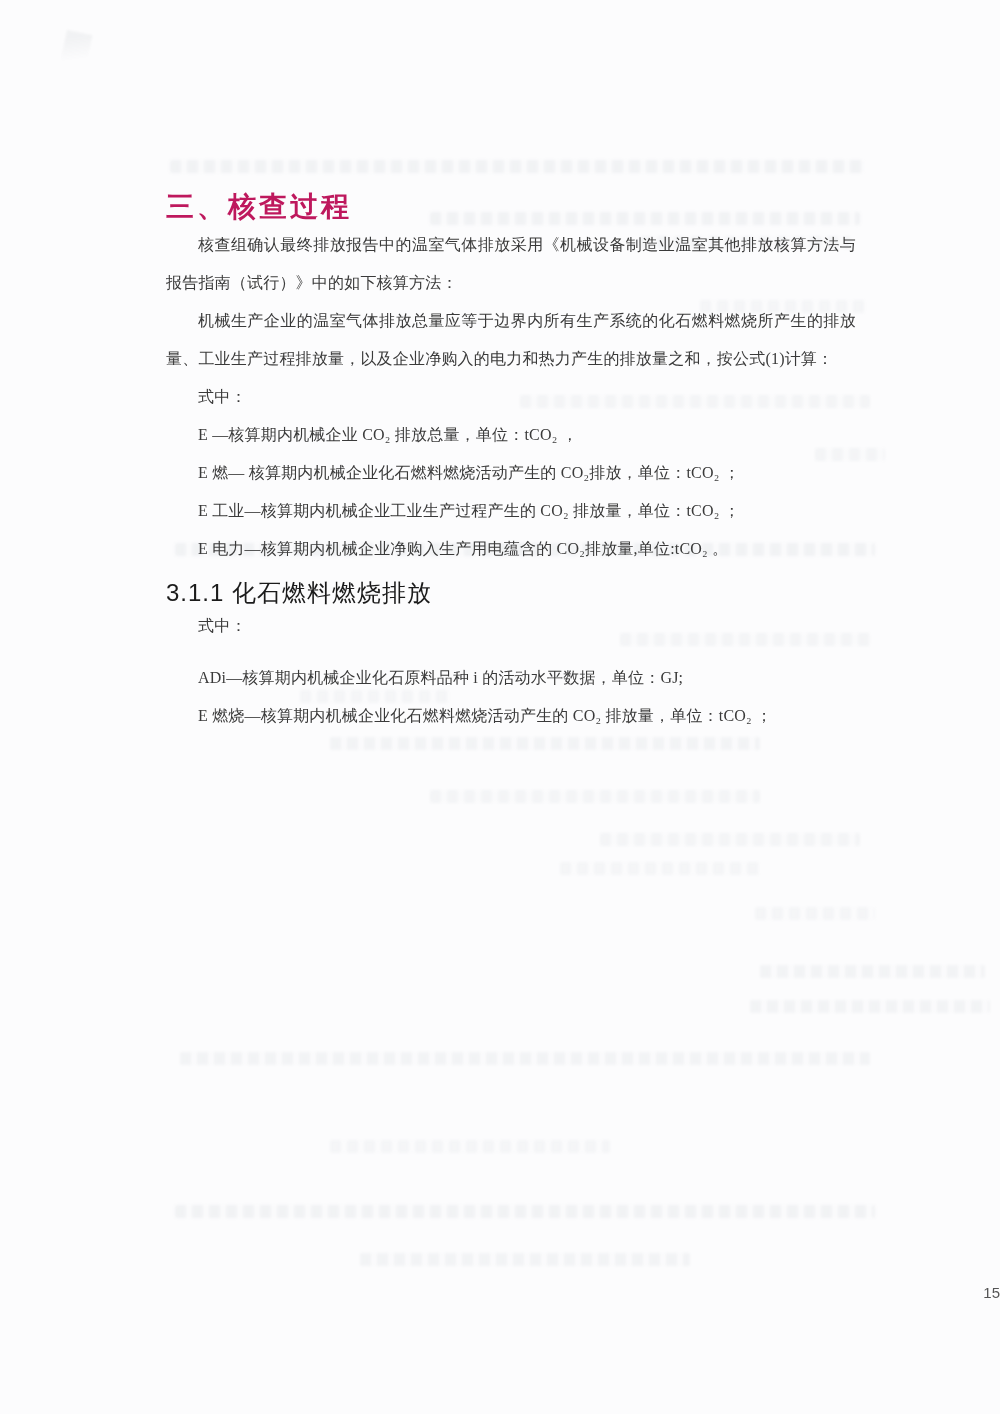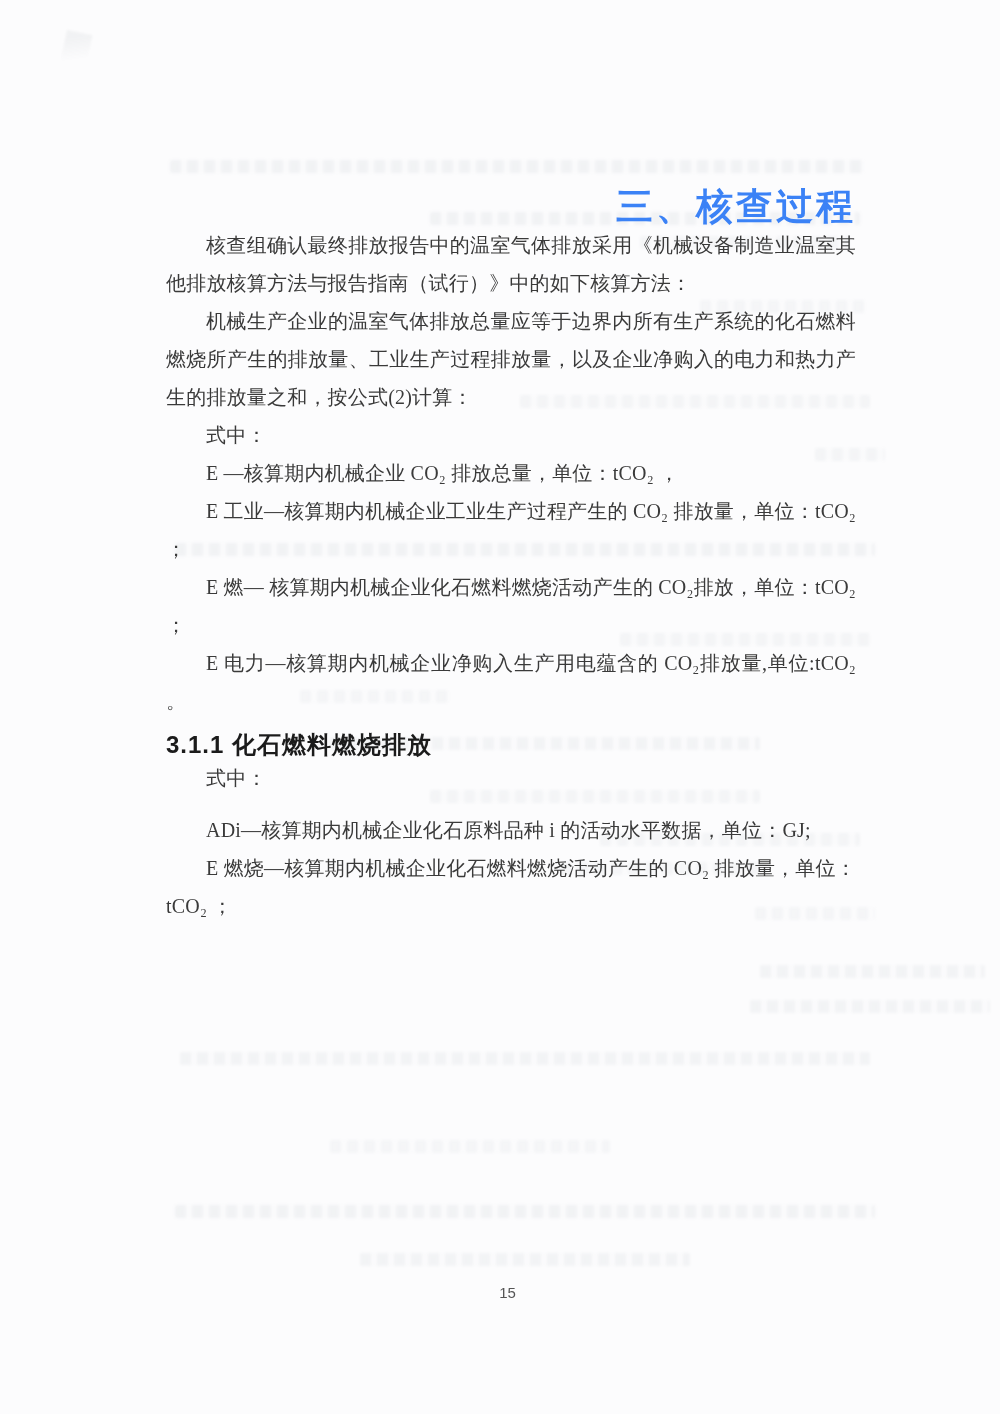--- a/index.html
+++ b/index.html
@@ -12,48 +12,48 @@
     font-family:"Liberation Serif","DejaVu Serif",serif;
     color:#3a3a3a;
   }
   .content{
     position:absolute;
     left:166px;top:0;
     width:690px;
   }
   .doc-title{
     margin:188px 0 0 0;
-    font-size:37px;
+    font-size:28px;
     line-height:38px;
     font-weight:bold;
-    color:#3b82f6;
-    text-align:right;
+    color:#be185d;
+    text-align:left;
     letter-spacing:3px;
   }
   .h-sec{
     margin:37px 0 0 0;
     font-family:"Liberation Sans","DejaVu Sans",sans-serif;
     font-size:25px;
     line-height:30px;
     font-weight:bold;
     color:#1b1b1b;
     letter-spacing:1px;
   }
   .h-sub{
     margin:11px 0 0 0;
     font-family:"Liberation Sans","DejaVu Sans",sans-serif;
     font-size:24px;
     line-height:28px;
-    font-weight:bold;
+    font-weight:normal;
     color:#1b1b1b;
     letter-spacing:1px;
   }
   p.body{
     margin:0;
-    font-size:20px;
+    font-size:16px;
     line-height:38px;
     text-indent:2em;
     text-align:justify;
     letter-spacing:0.2px;
   }
   .mt-para1{margin-top:42px;}
   .mt-para{margin-top:14px;}
   .mt-where{margin-top:9px;}
   .mt-def{margin-top:12px;}
   .mt-h3para{margin-top:19px;}
@@ -65,21 +65,21 @@
     padding-left:120px;
     letter-spacing:0.5px;
   }
   .formula .fno{
     position:absolute;
     left:468px;top:0;
   }
   .footer-num{
     position:absolute;
     left:15px;right:0;top:1284px;
-    text-align:center;
+    text-align:right;
     font-family:"Liberation Sans","DejaVu Sans",sans-serif;
     font-size:15px;
     color:#555;
   }
   
   .ghost{
     position:absolute;
     height:13px;
     opacity:.5;
     filter:blur(1.6px);
@@ -127,28 +127,28 @@
   <div class="ghost" style="top:1205px;left:175px;width:700px;opacity:.5;"></div>
   <div class="ghost" style="top:1253px;left:360px;width:330px;opacity:.45;"></div>
 
   <div class="content">
 
     <h1 class="doc-title">三、核查过程</h1>
 
 
     <p class="body mt-para1">核查组确认最终排放报告中的温室气体排放采用《机械设备制造业温室其他排放核算方法与报告指南（试行）》中的如下核算方法：</p>
 
-    <p class="body mt-para">机械生产企业的温室气体排放总量应等于边界内所有生产系统的化石燃料燃烧所产生的排放量、工业生产过程排放量，以及企业净购入的电力和热力产生的排放量之和，按公式(2)计算：</p>
+    <p class="body mt-para">机械生产企业的温室气体排放总量应等于边界内所有生产系统的化石燃料燃烧所产生的排放量、工业生产过程排放量，以及企业净购入的电力和热力产生的排放量之和，按公式(1)计算：</p>
 
 
     <p class="body mt-where">式中：</p>
 
     <p class="body mt-def">E —核算期内机械企业 CO₂ 排放总量，单位：tCO₂ ，</p>
+    <p class="body mt-def">E 燃— 核算期内机械企业化石燃料燃烧活动产生的 CO₂排放，单位：tCO₂ ；</p>
     <p class="body mt-def">E 工业—核算期内机械企业工业生产过程产生的 CO₂ 排放量，单位：tCO₂ ；</p>
-    <p class="body mt-def">E 燃— 核算期内机械企业化石燃料燃烧活动产生的 CO₂排放，单位：tCO₂ ；</p>
     <p class="body mt-def">E 电力—核算期内机械企业净购入生产用电蕴含的 CO₂排放量,单位:tCO₂ 。</p>
 
     <h3 class="h-sub">3.1.1 化石燃料燃烧排放</h3>
 
 
 
     <p class="body mt-where">式中：</p>
 
     <p class="body" style="margin-top:14px;">ADi—核算期内机械企业化石原料品种 i 的活动水平数据，单位：GJ;</p>
     <p class="body mt-def">E 燃烧—核算期内机械企业化石燃料燃烧活动产生的 CO₂ 排放量，单位：tCO₂ ；</p>

